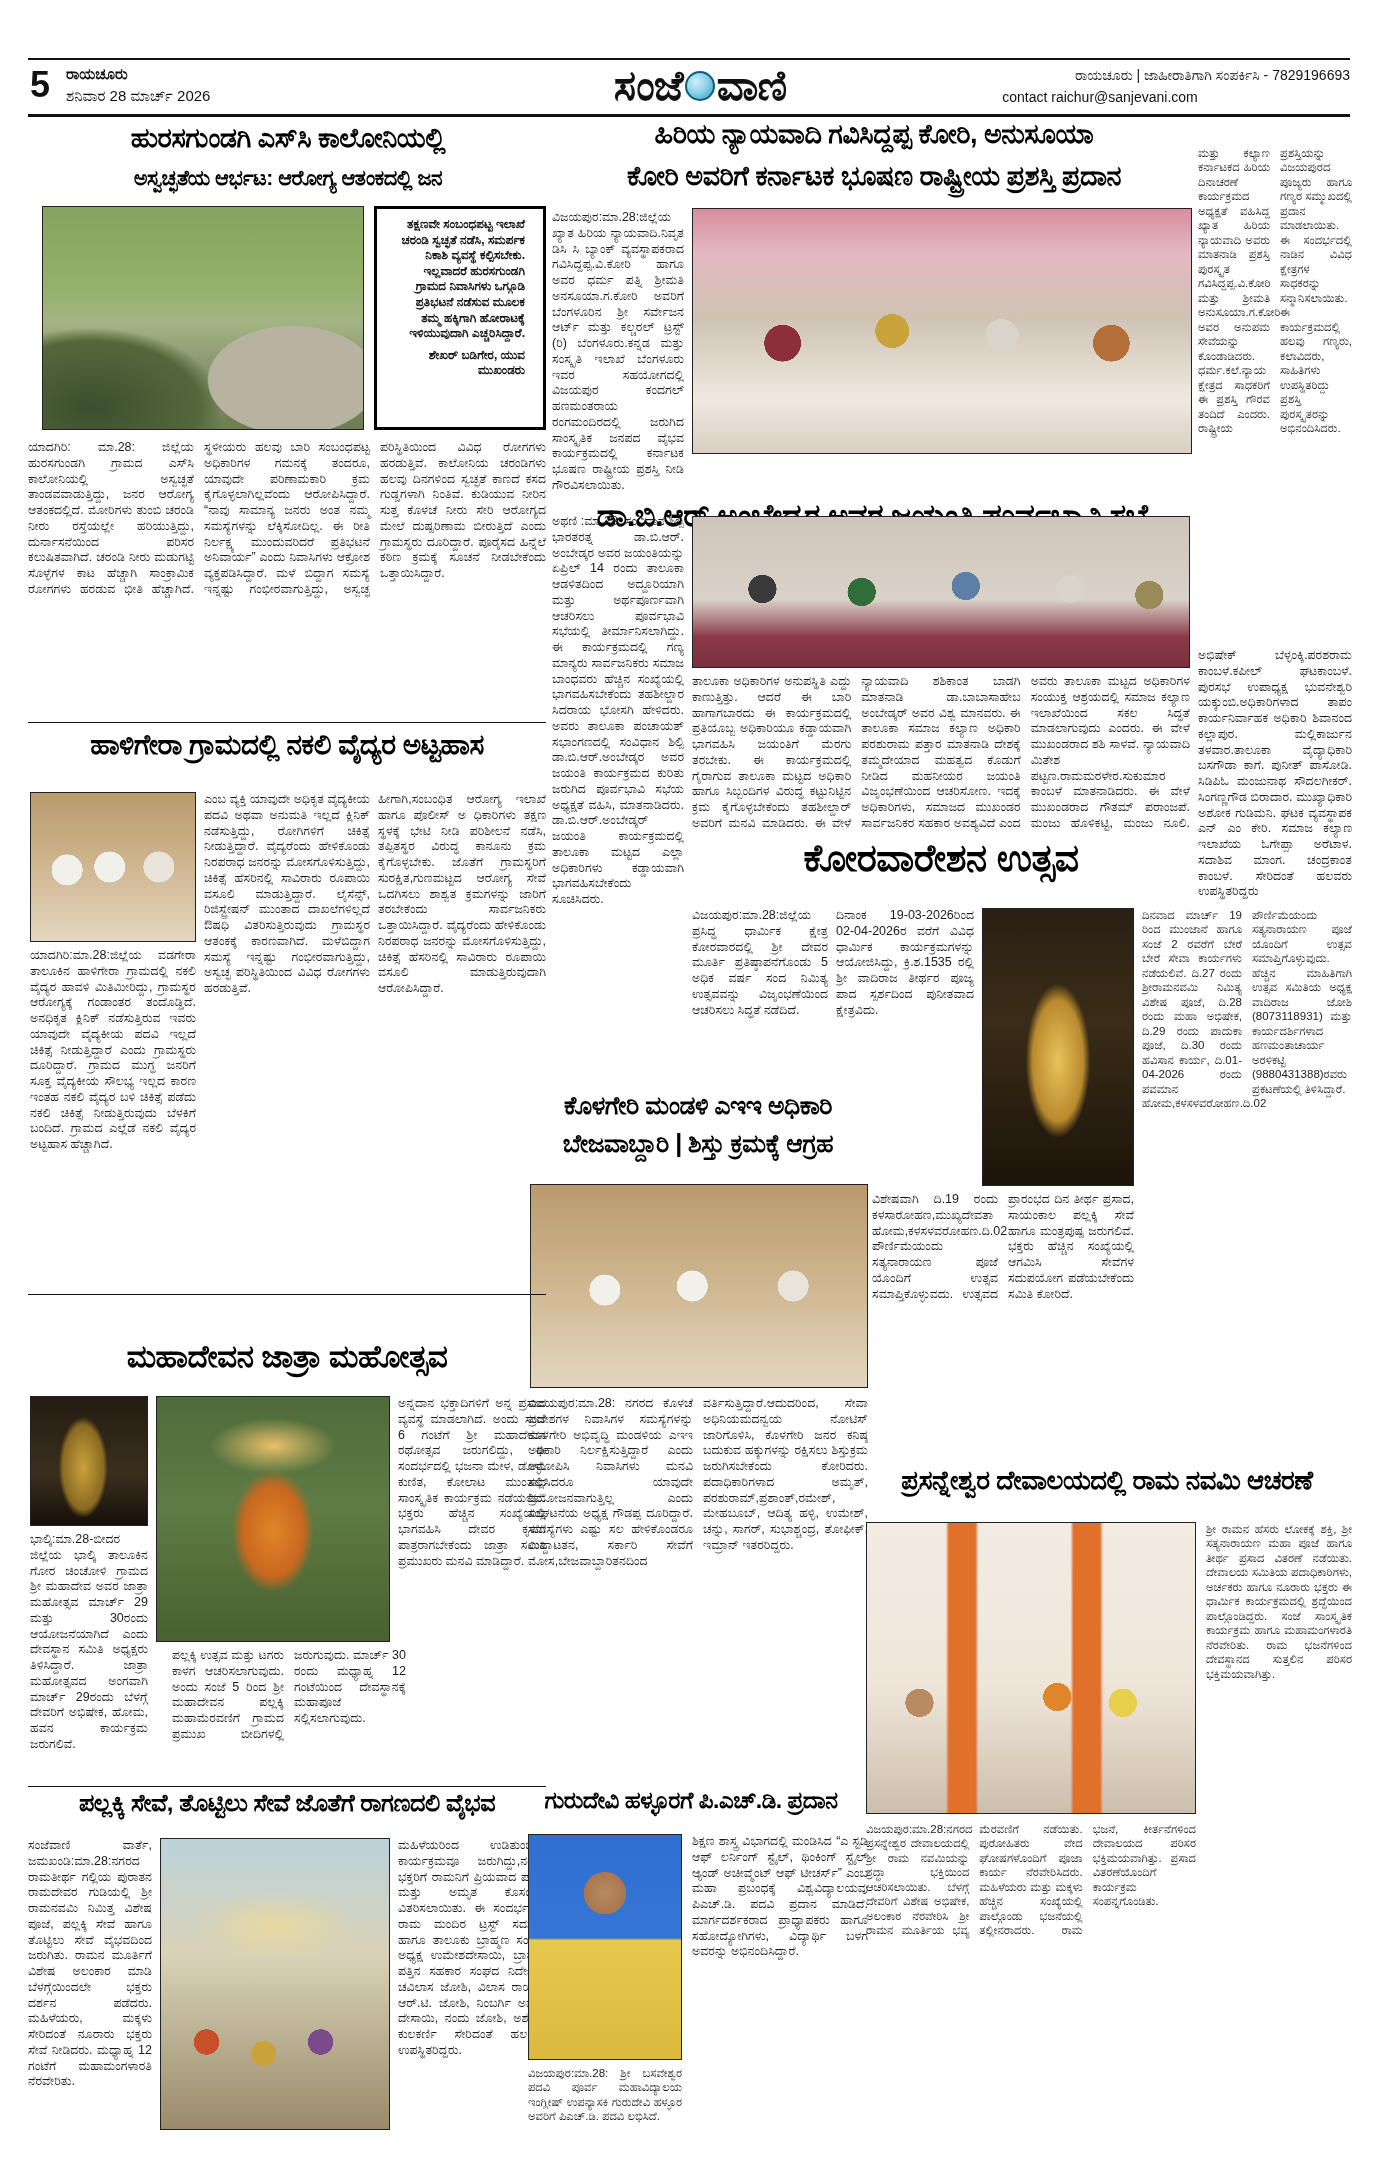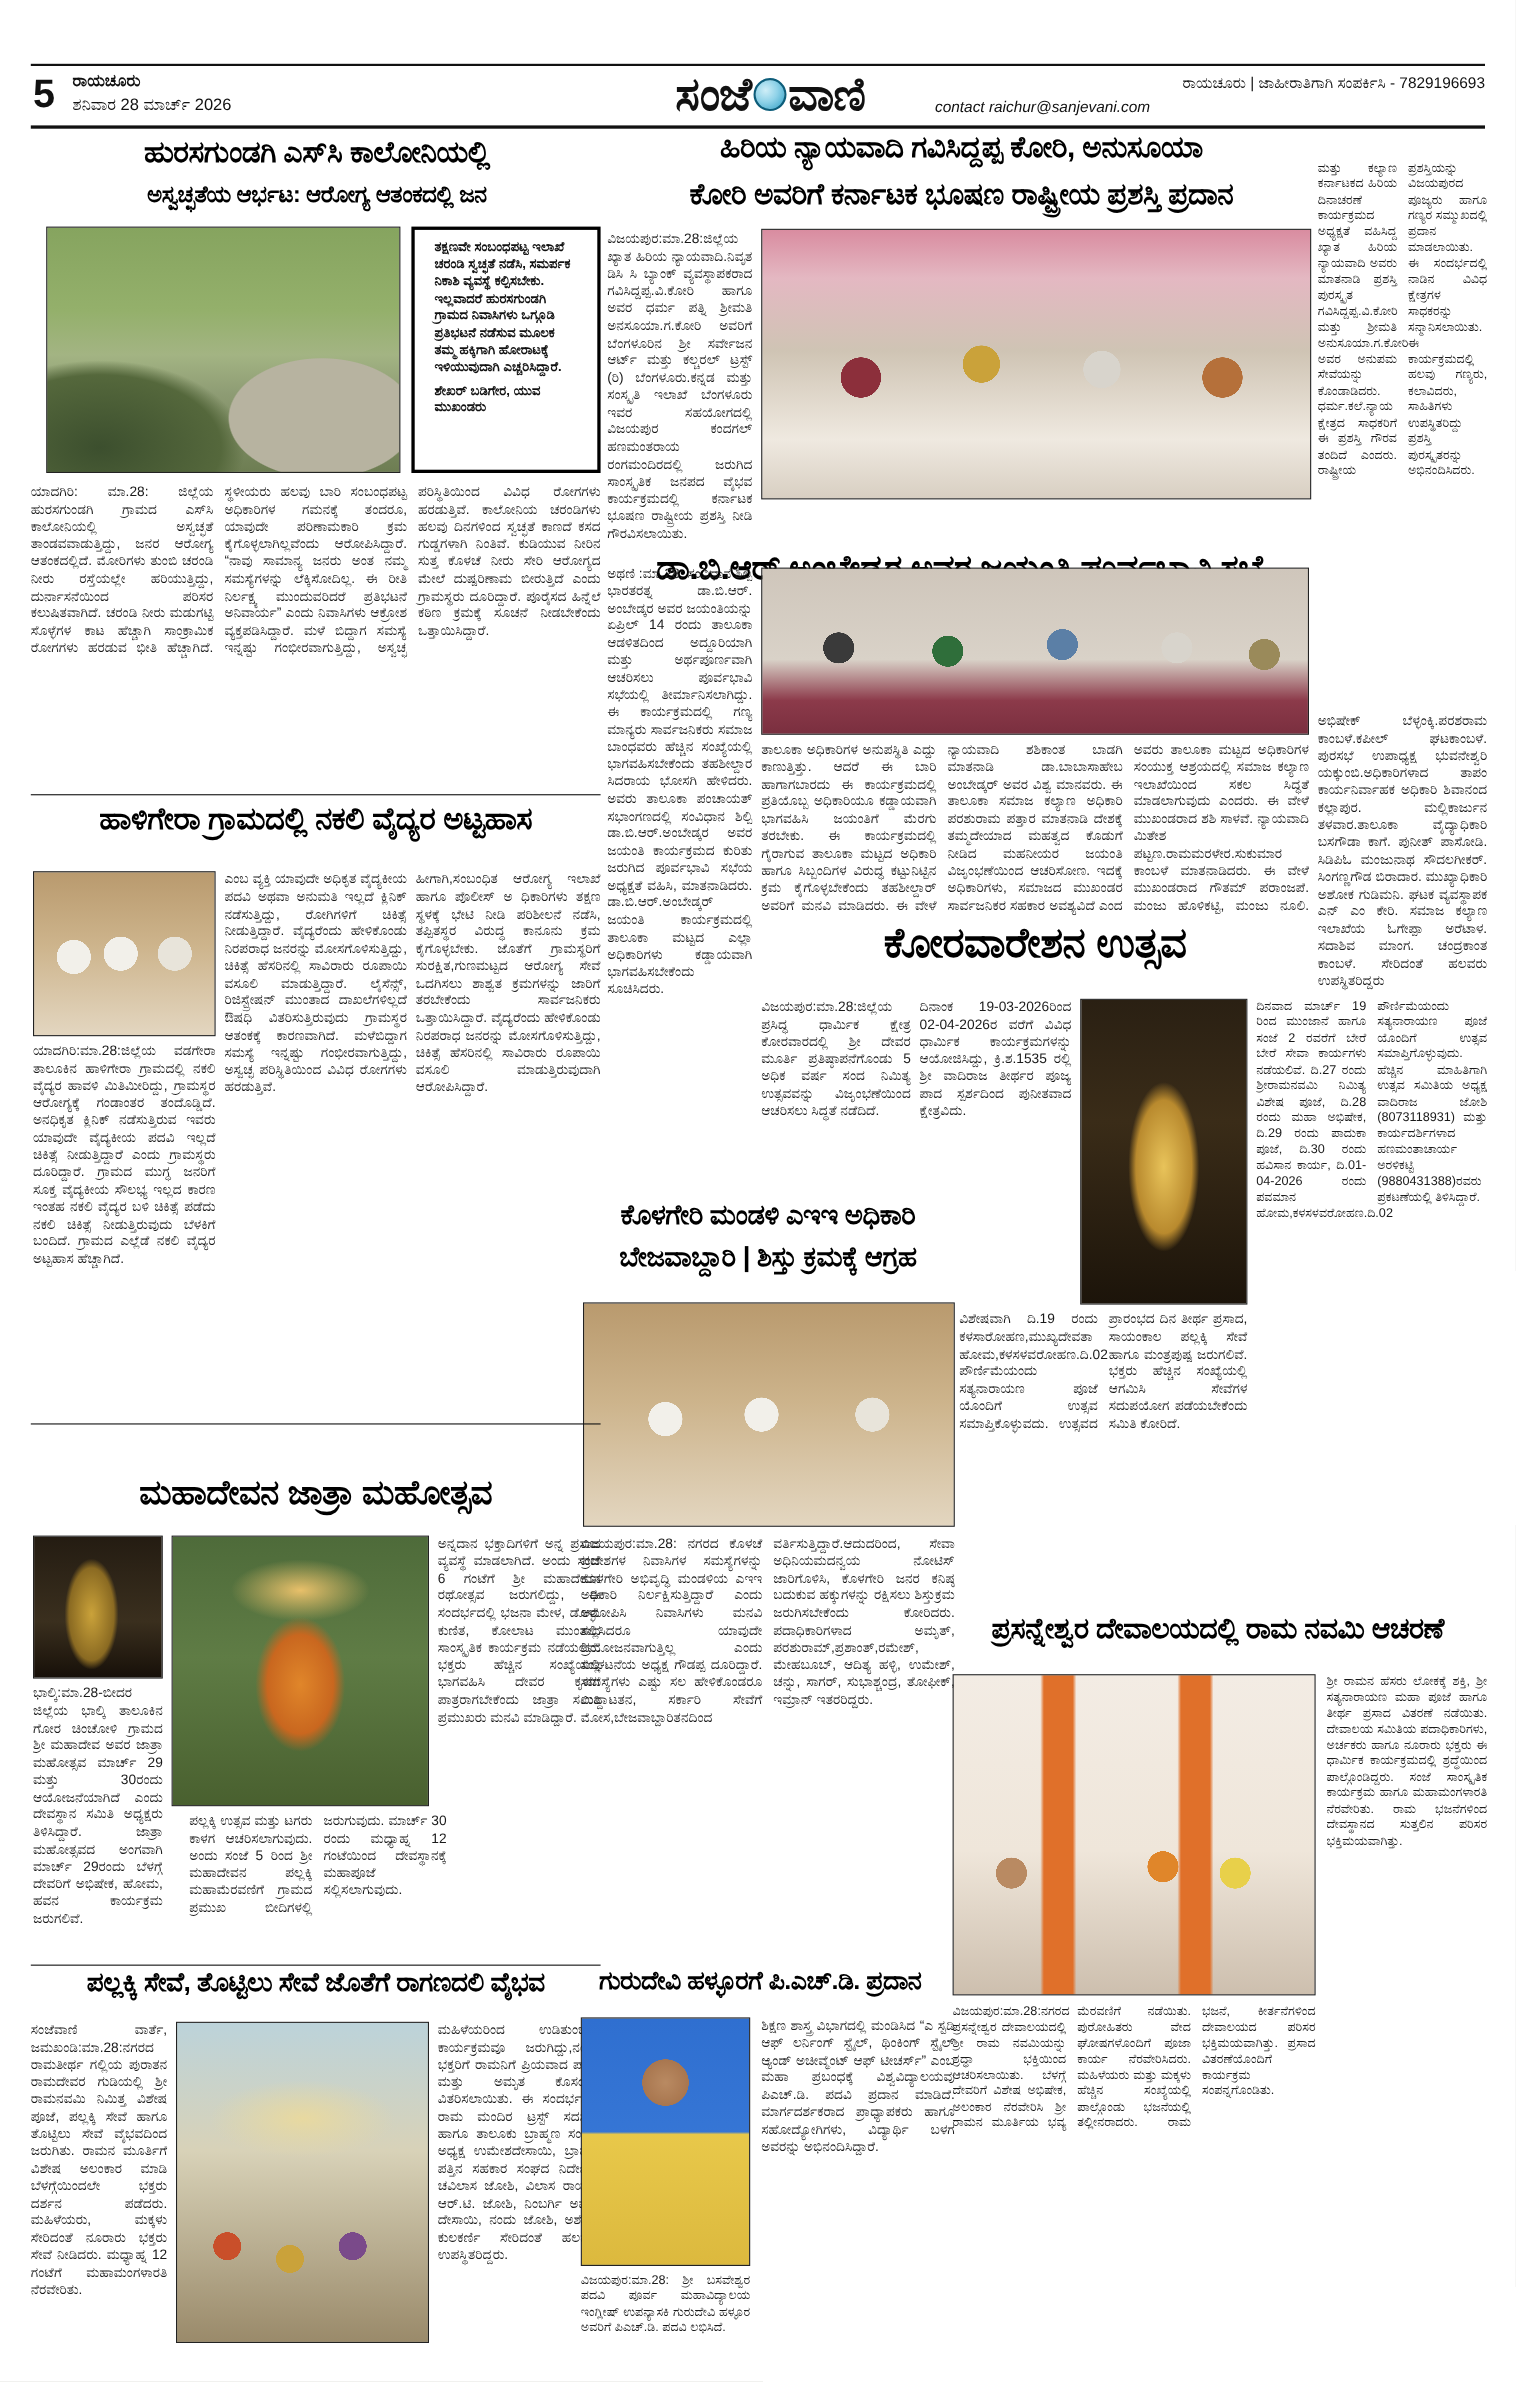--- a/index.html
+++ b/index.html
@@ -7,21 +7,21 @@
         font-family:"Liberation Sans", sans-serif;color:#111;overflow:hidden;}
   .abs{position:absolute;}
   .rule{position:absolute;background:#111;}
   .body-text{font-size:12.5px;line-height:1.26;text-align:justify;overflow:hidden;color:#1a1a1a;}
   .small{font-size:11.5px;}
   .cols-2{column-count:2;column-gap:10px;}
   .cols-3{column-count:3;column-gap:10px;}
   .hl{font-weight:bold;color:#000;text-align:center;line-height:1.08;letter-spacing:-0.5px;overflow:hidden;}
   .photo{position:absolute;border:1px solid #222;box-sizing:border-box;}
   .quote-box{position:absolute;border:3px solid #000;box-sizing:border-box;padding:8px 18px;
-             font-size:12px;line-height:1.3;text-align:left;font-weight:bold;overflow:hidden;}
+             font-size:12px;line-height:1.3;text-align:right;font-weight:bold;overflow:hidden;}
   .quote-attr{margin-top:6px;font-weight:bold;}
   .masthead{position:absolute;left:560px;top:60px;width:280px;height:52px;display:flex;
             align-items:center;justify-content:center;font-weight:bold;font-size:42px;letter-spacing:-1px;}
   .globe{display:inline-block;width:30px;height:30px;border-radius:50%;margin:0 2px;
          background:radial-gradient(circle at 35% 35%, #cfeef7 0%, #8fd2e8 45%, #2f9ec4 100%);
          border:2px solid #0d5d7a;box-sizing:border-box;}
   .hdr-meta{font-size:14px;line-height:1.3;}
   
   .p-colony{background:
      radial-gradient(ellipse 140px 90px at 78% 78%, #b7b3a0 0%, #b7b3a0 60%, transparent 61%),
@@ -83,21 +83,21 @@
   <div class="abs hdr-meta" style="left:66px;top:64px;font-weight:bold;font-size:15px;">ರಾಯಚೂರು</div>
   <div class="abs hdr-meta" style="left:66px;top:86px;font-size:15px;">ಶನಿವಾರ 28 ಮಾರ್ಚ್ 2026</div>
 
   <div class="masthead">
     <span>ಸಂಜೆ</span>
       <span class="globe"></span>
       <span>ವಾಣಿ</span>
   </div>
 
   <div class="abs hdr-meta" style="left:850px;top:66px;width:500px;text-align:right;">ರಾಯಚೂರು  |  ಜಾಹೀರಾತಿಗಾಗಿ ಸಂಪರ್ಕಿಸಿ - 7829196693</div>
-  <div class="abs hdr-meta" style="left:850px;top:88px;width:500px;text-align:left;font-style:italic;">contact raichur@sanjevani.com</div>
+  <div class="abs hdr-meta" style="left:850px;top:88px;width:500px;text-align:center;">contact raichur@sanjevani.com</div>
   <div class="rule" style="left:28px;top:114px;width:1322px;height:3px;"></div>
 
   <div class="abs hl" style="left:28px;top:124px;width:520px;height:40px;font-size:27px;">ಹುರಸಗುಂಡಗಿ ಎಸ್‌ಸಿ ಕಾಲೋನಿಯಲ್ಲಿ</div>
   <div class="abs hl" style="left:28px;top:167px;width:520px;height:30px;font-size:21px;">ಅಸ್ವಚ್ಛತೆಯ ಆರ್ಭಟ: ಆರೋಗ್ಯ ಆತಂಕದಲ್ಲಿ ಜನ</div>
   <div class="photo p-colony" style="left:42px;top:206px;width:322px;height:224px;"></div>
   <div class="quote-box" style="left:374px;top:206px;width:172px;height:224px;">
     <span>ತಕ್ಷಣವೇ ಸಂಬಂಧಪಟ್ಟ ಇಲಾಖೆ ಚರಂಡಿ ಸ್ವಚ್ಛತೆ ನಡೆಸಿ, ಸಮರ್ಪಕ ನಿಕಾಶಿ ವ್ಯವಸ್ಥೆ ಕಲ್ಪಿಸಬೇಕು. ಇಲ್ಲವಾದರೆ ಹುರಸಗುಂಡಗಿ ಗ್ರಾಮದ ನಿವಾಸಿಗಳು ಒಗ್ಗೂಡಿ ಪ್ರತಿಭಟನೆ ನಡೆಸುವ ಮೂಲಕ ತಮ್ಮ ಹಕ್ಕಿಗಾಗಿ ಹೋರಾಟಕ್ಕೆ ಇಳಿಯುವುದಾಗಿ ಎಚ್ಚರಿಸಿದ್ದಾರೆ.</span>
     <div class="quote-attr">ಶೇಖರ್ ಬಡಿಗೇರ, ಯುವ ಮುಖಂಡರು</div>
   </div>
   <div class="abs body-text cols-3" style="left:28px;top:440px;width:518px;height:258px;">ಯಾದಗಿರಿ: ಮಾ.28: ಜಿಲ್ಲೆಯ ಹುರಸಗುಂಡಗಿ ಗ್ರಾಮದ ಎಸ್‌ಸಿ ಕಾಲೋನಿಯಲ್ಲಿ ಅಸ್ವಚ್ಛತೆ ತಾಂಡವವಾಡುತ್ತಿದ್ದು, ಜನರ ಆರೋಗ್ಯ ಆತಂಕದಲ್ಲಿದೆ. ಮೋರಿಗಳು ತುಂಬಿ ಚರಂಡಿ ನೀರು ರಸ್ತೆಯಲ್ಲೇ ಹರಿಯುತ್ತಿದ್ದು, ದುರ್ನಾಸನೆಯಿಂದ ಪರಿಸರ ಕಲುಷಿತವಾಗಿದೆ. ಚರಂಡಿ ನೀರು ಮಡುಗಟ್ಟಿ ಸೊಳ್ಳೆಗಳ ಕಾಟ ಹೆಚ್ಚಾಗಿ ಸಾಂಕ್ರಾಮಿಕ ರೋಗಗಳು ಹರಡುವ ಭೀತಿ ಹೆಚ್ಚಾಗಿದೆ. ಸ್ಥಳೀಯರು ಹಲವು ಬಾರಿ ಸಂಬಂಧಪಟ್ಟ ಅಧಿಕಾರಿಗಳ ಗಮನಕ್ಕೆ ತಂದರೂ, ಯಾವುದೇ ಪರಿಣಾಮಕಾರಿ ಕ್ರಮ ಕೈಗೊಳ್ಳಲಾಗಿಲ್ಲವೆಂದು ಆರೋಪಿಸಿದ್ದಾರೆ. “ನಾವು ಸಾಮಾನ್ಯ ಜನರು ಅಂತ ನಮ್ಮ ಸಮಸ್ಯೆಗಳನ್ನು ಲೆಕ್ಕಿಸೋದಿಲ್ಲ. ಈ ರೀತಿ ನಿರ್ಲಕ್ಷ್ಯ ಮುಂದುವರಿದರೆ ಪ್ರತಿಭಟನೆ ಅನಿವಾರ್ಯ” ಎಂದು ನಿವಾಸಿಗಳು ಆಕ್ರೋಶ ವ್ಯಕ್ತಪಡಿಸಿದ್ದಾರೆ. ಮಳೆ ಬಿದ್ದಾಗ ಸಮಸ್ಯೆ ಇನ್ನಷ್ಟು ಗಂಭೀರವಾಗುತ್ತಿದ್ದು, ಅಸ್ವಚ್ಛ ಪರಿಸ್ಥಿತಿಯಿಂದ ವಿವಿಧ ರೋಗಗಳು ಹರಡುತ್ತಿವೆ. ಕಾಲೋನಿಯ ಚರಂಡಿಗಳು ಹಲವು ದಿನಗಳಿಂದ ಸ್ವಚ್ಛತೆ ಕಾಣದೆ ಕಸದ ಗುಡ್ಡಗಳಾಗಿ ನಿಂತಿವೆ. ಕುಡಿಯುವ ನೀರಿನ ಸುತ್ತ ಕೊಳಚೆ ನೀರು ಸೇರಿ ಆರೋಗ್ಯದ ಮೇಲೆ ದುಷ್ಪರಿಣಾಮ ಬೀರುತ್ತಿದೆ ಎಂದು ಗ್ರಾಮಸ್ಥರು ದೂರಿದ್ದಾರೆ. ಪೂರೈಸದ ಹಿನ್ನೆಲೆ ಕಠಿಣ ಕ್ರಮಕ್ಕೆ ಸೂಚನೆ ನೀಡಬೇಕೆಂದು ಒತ್ತಾಯಿಸಿದ್ದಾರೆ.</div>

